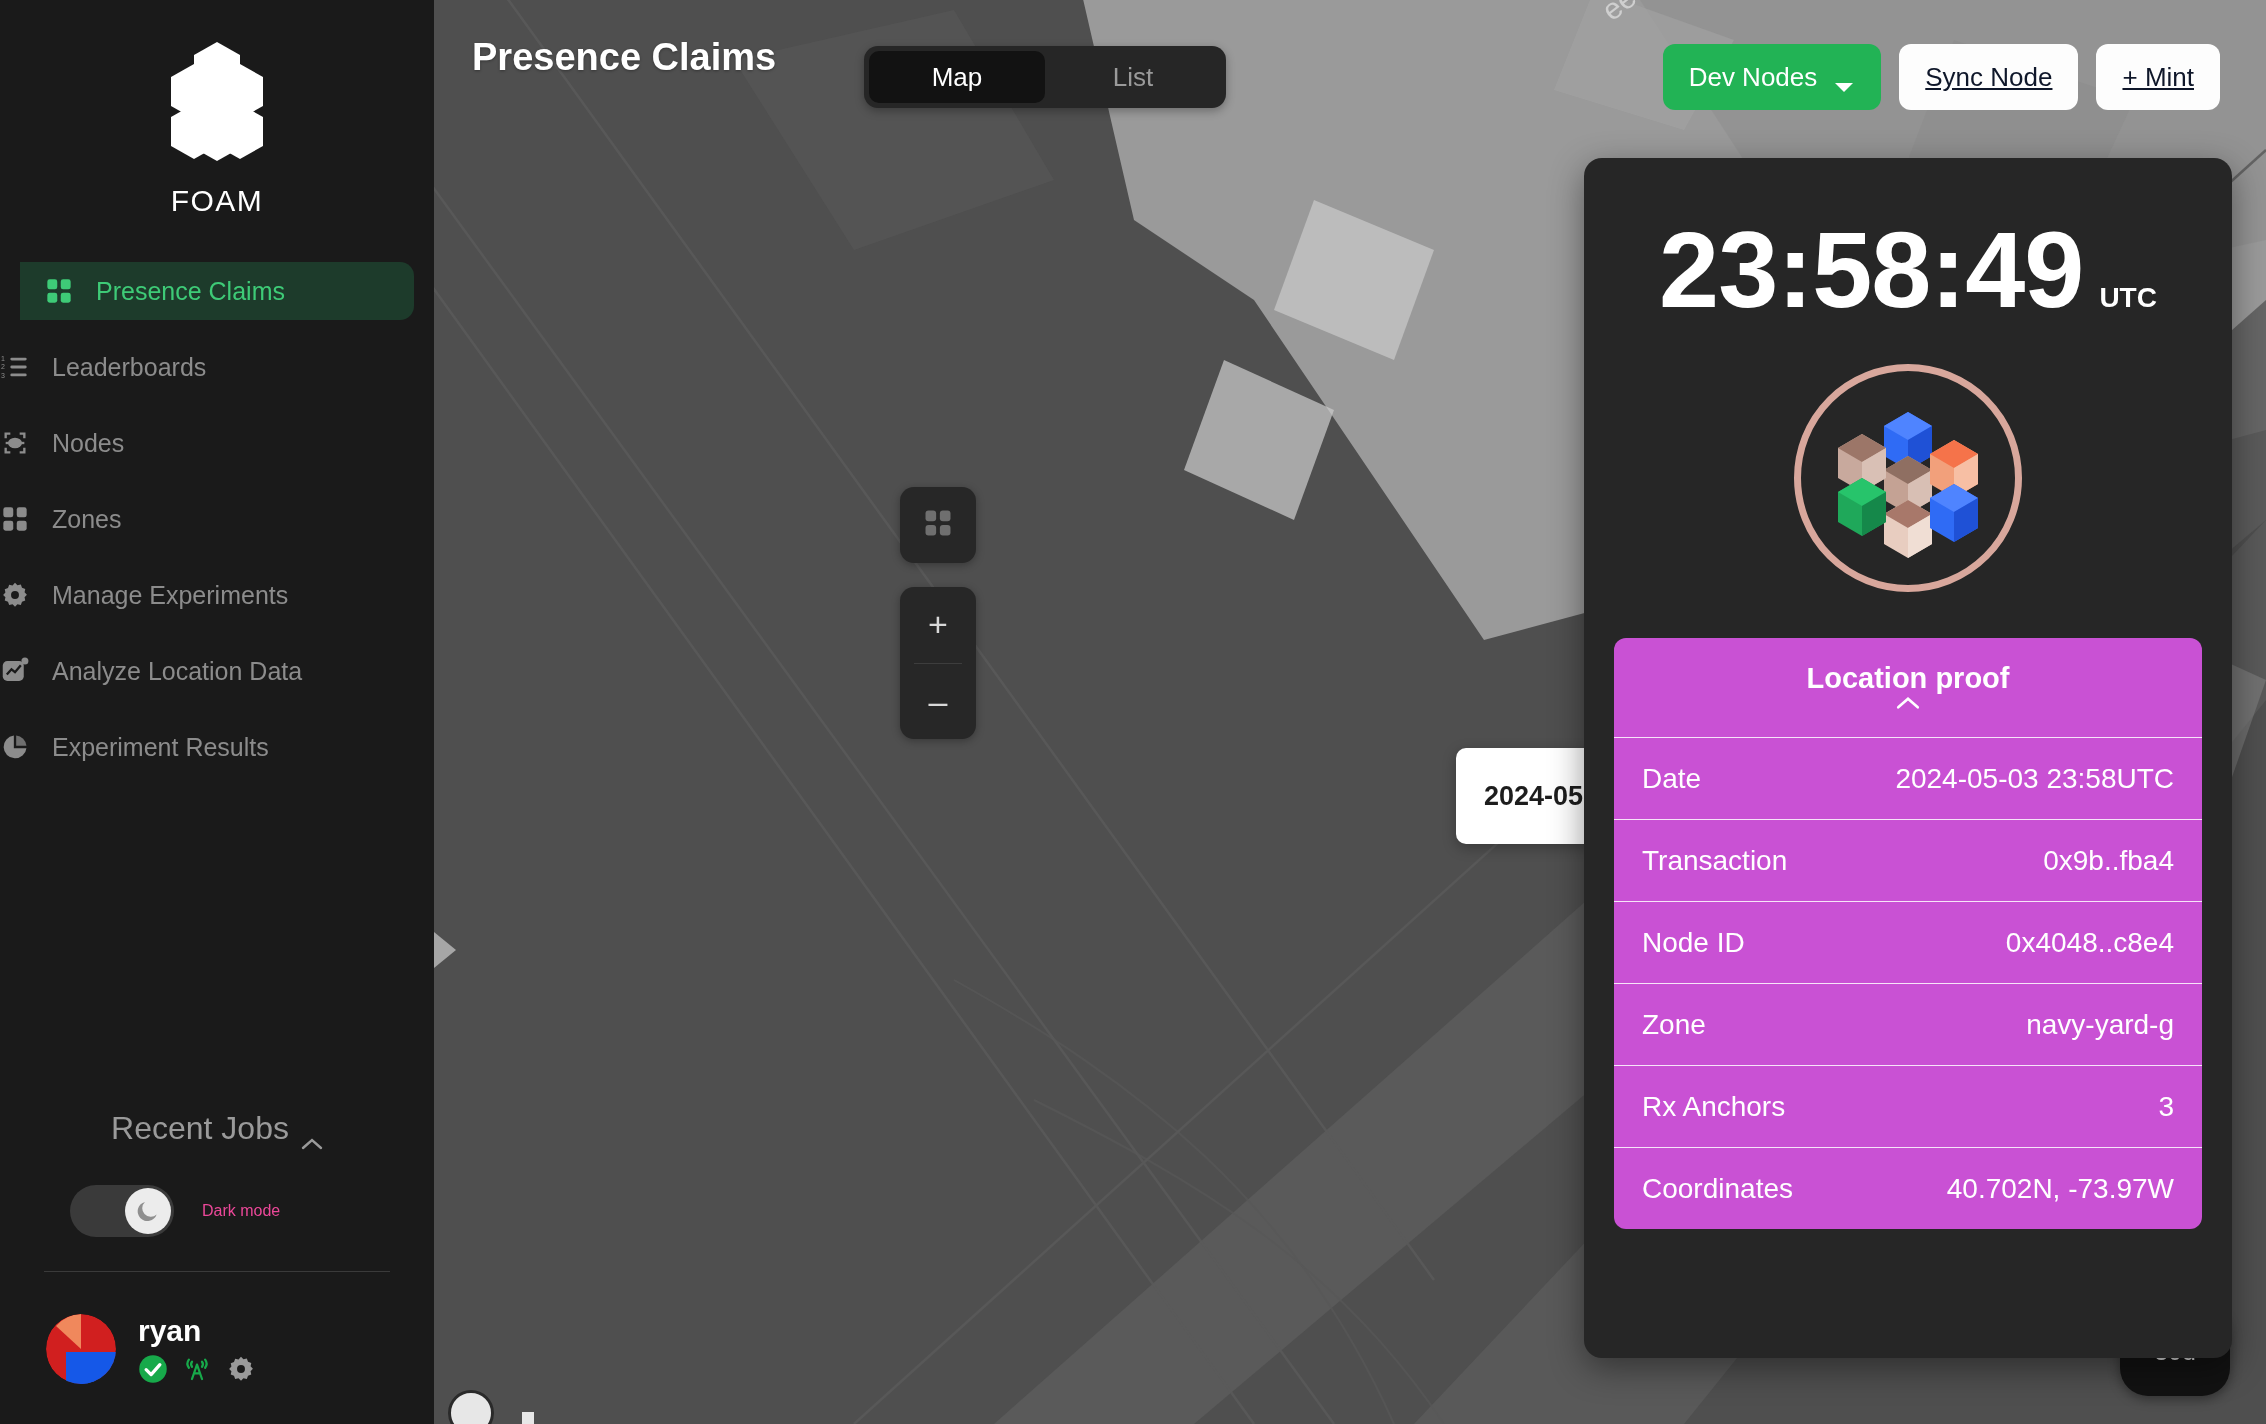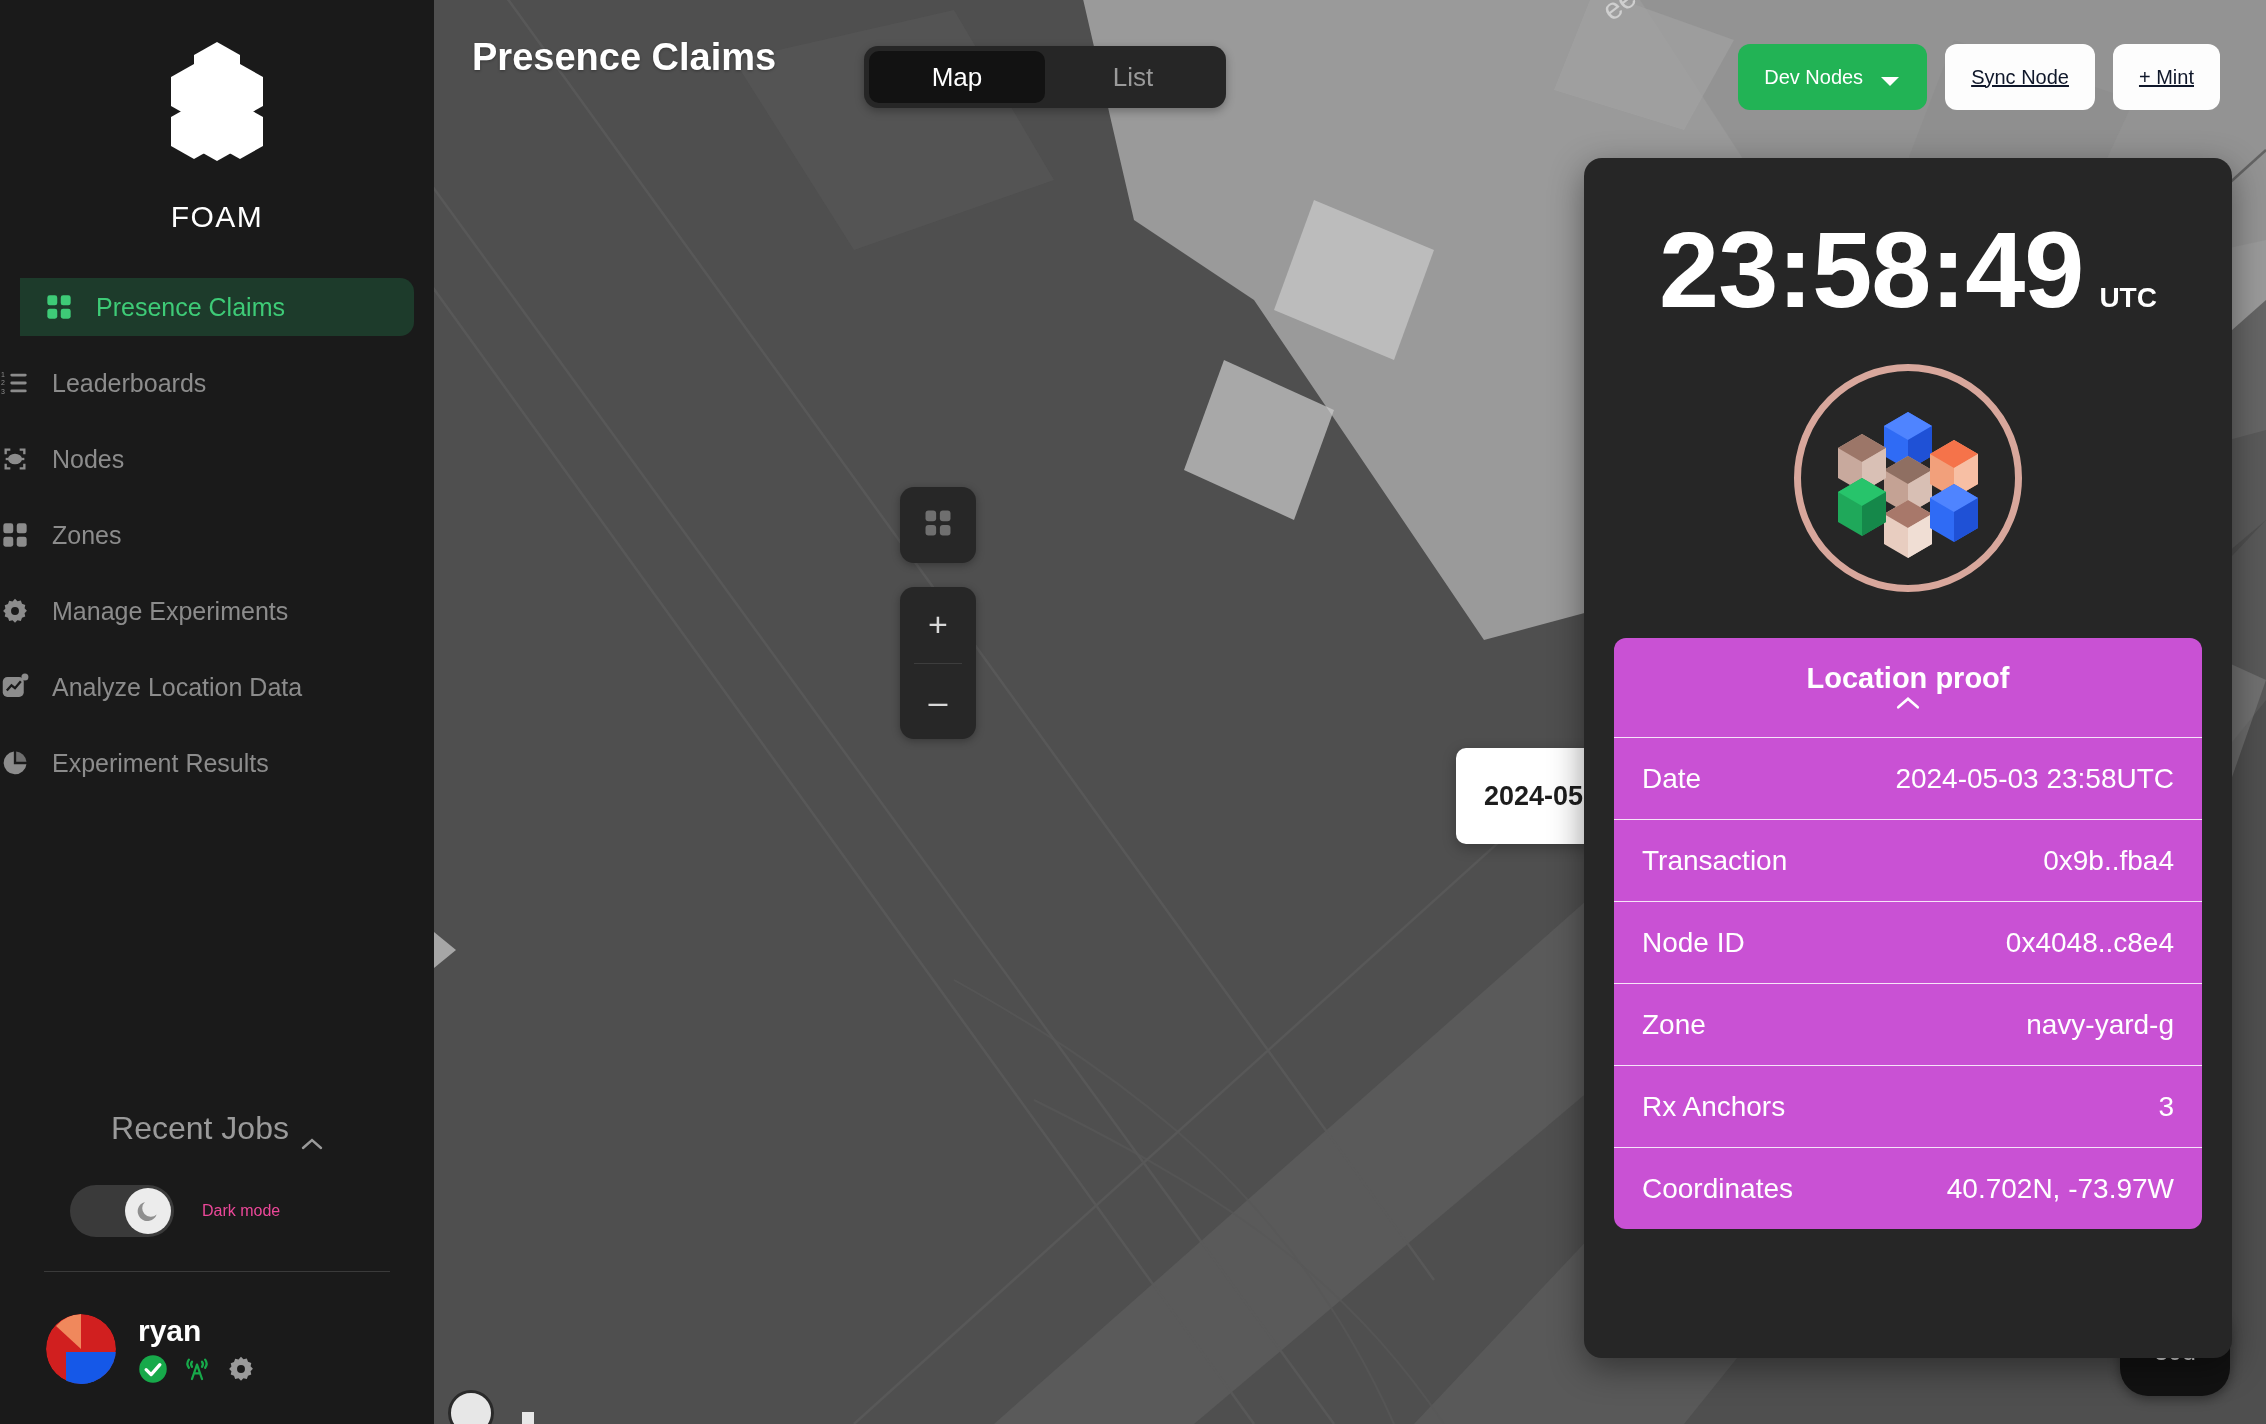--- a/index.html
+++ b/index.html
@@ -17,21 +17,21 @@
     position: relative;
     width: 434px; height: 1424px;
     background: #1a1a1a;
     flex: 0 0 434px;
     display: flex; flex-direction: column;
     z-index: 40;
   }
   .brand { padding-top: 38px; display: flex; flex-direction: column; align-items: center; }
   .brand-logo { width: 126px; height: 128px; }
   .brand-name {
-    margin-top: 34px;
+    margin-top: 18px;
     color: #ffffff; font-size: 30px; letter-spacing: 1.5px; font-weight: 400;
   }
 
   .nav { margin-top: 44px; display: flex; flex-direction: column; }
   .nav-item {
     display: flex; align-items: center;
     height: 58px;
     margin: 0 0 18px 0;
     color: #8c8c8c; font-size: 25px;
     cursor: pointer;
@@ -112,21 +112,21 @@
   }
   .seg.active { background: #121212; color: #ffffff; }
 
   .top-actions {
     position: absolute; right: 46px; top: 44px;
     display: flex; gap: 18px; z-index: 10;
   }
   .btn {
     height: 66px; border-radius: 12px; padding: 0 26px;
     display: flex; align-items: center; justify-content: center; gap: 16px;
-    font-size: 20px; cursor: pointer; white-space: nowrap;
+    font-size: 26px; cursor: pointer; white-space: nowrap;
   }
   .btn-primary { background: #22b355; color: #ffffff; }
   .btn-light { background: #fdfdfd; color: #0f172a; text-decoration: underline; }
   .caret-down { width: 22px; height: 14px; }
 
   
   .map-ctl-grid {
     position: absolute; left: 466px; top: 487px;
     width: 76px; height: 76px; border-radius: 14px;
     background: #272727; display: flex; align-items: center; justify-content: center;

